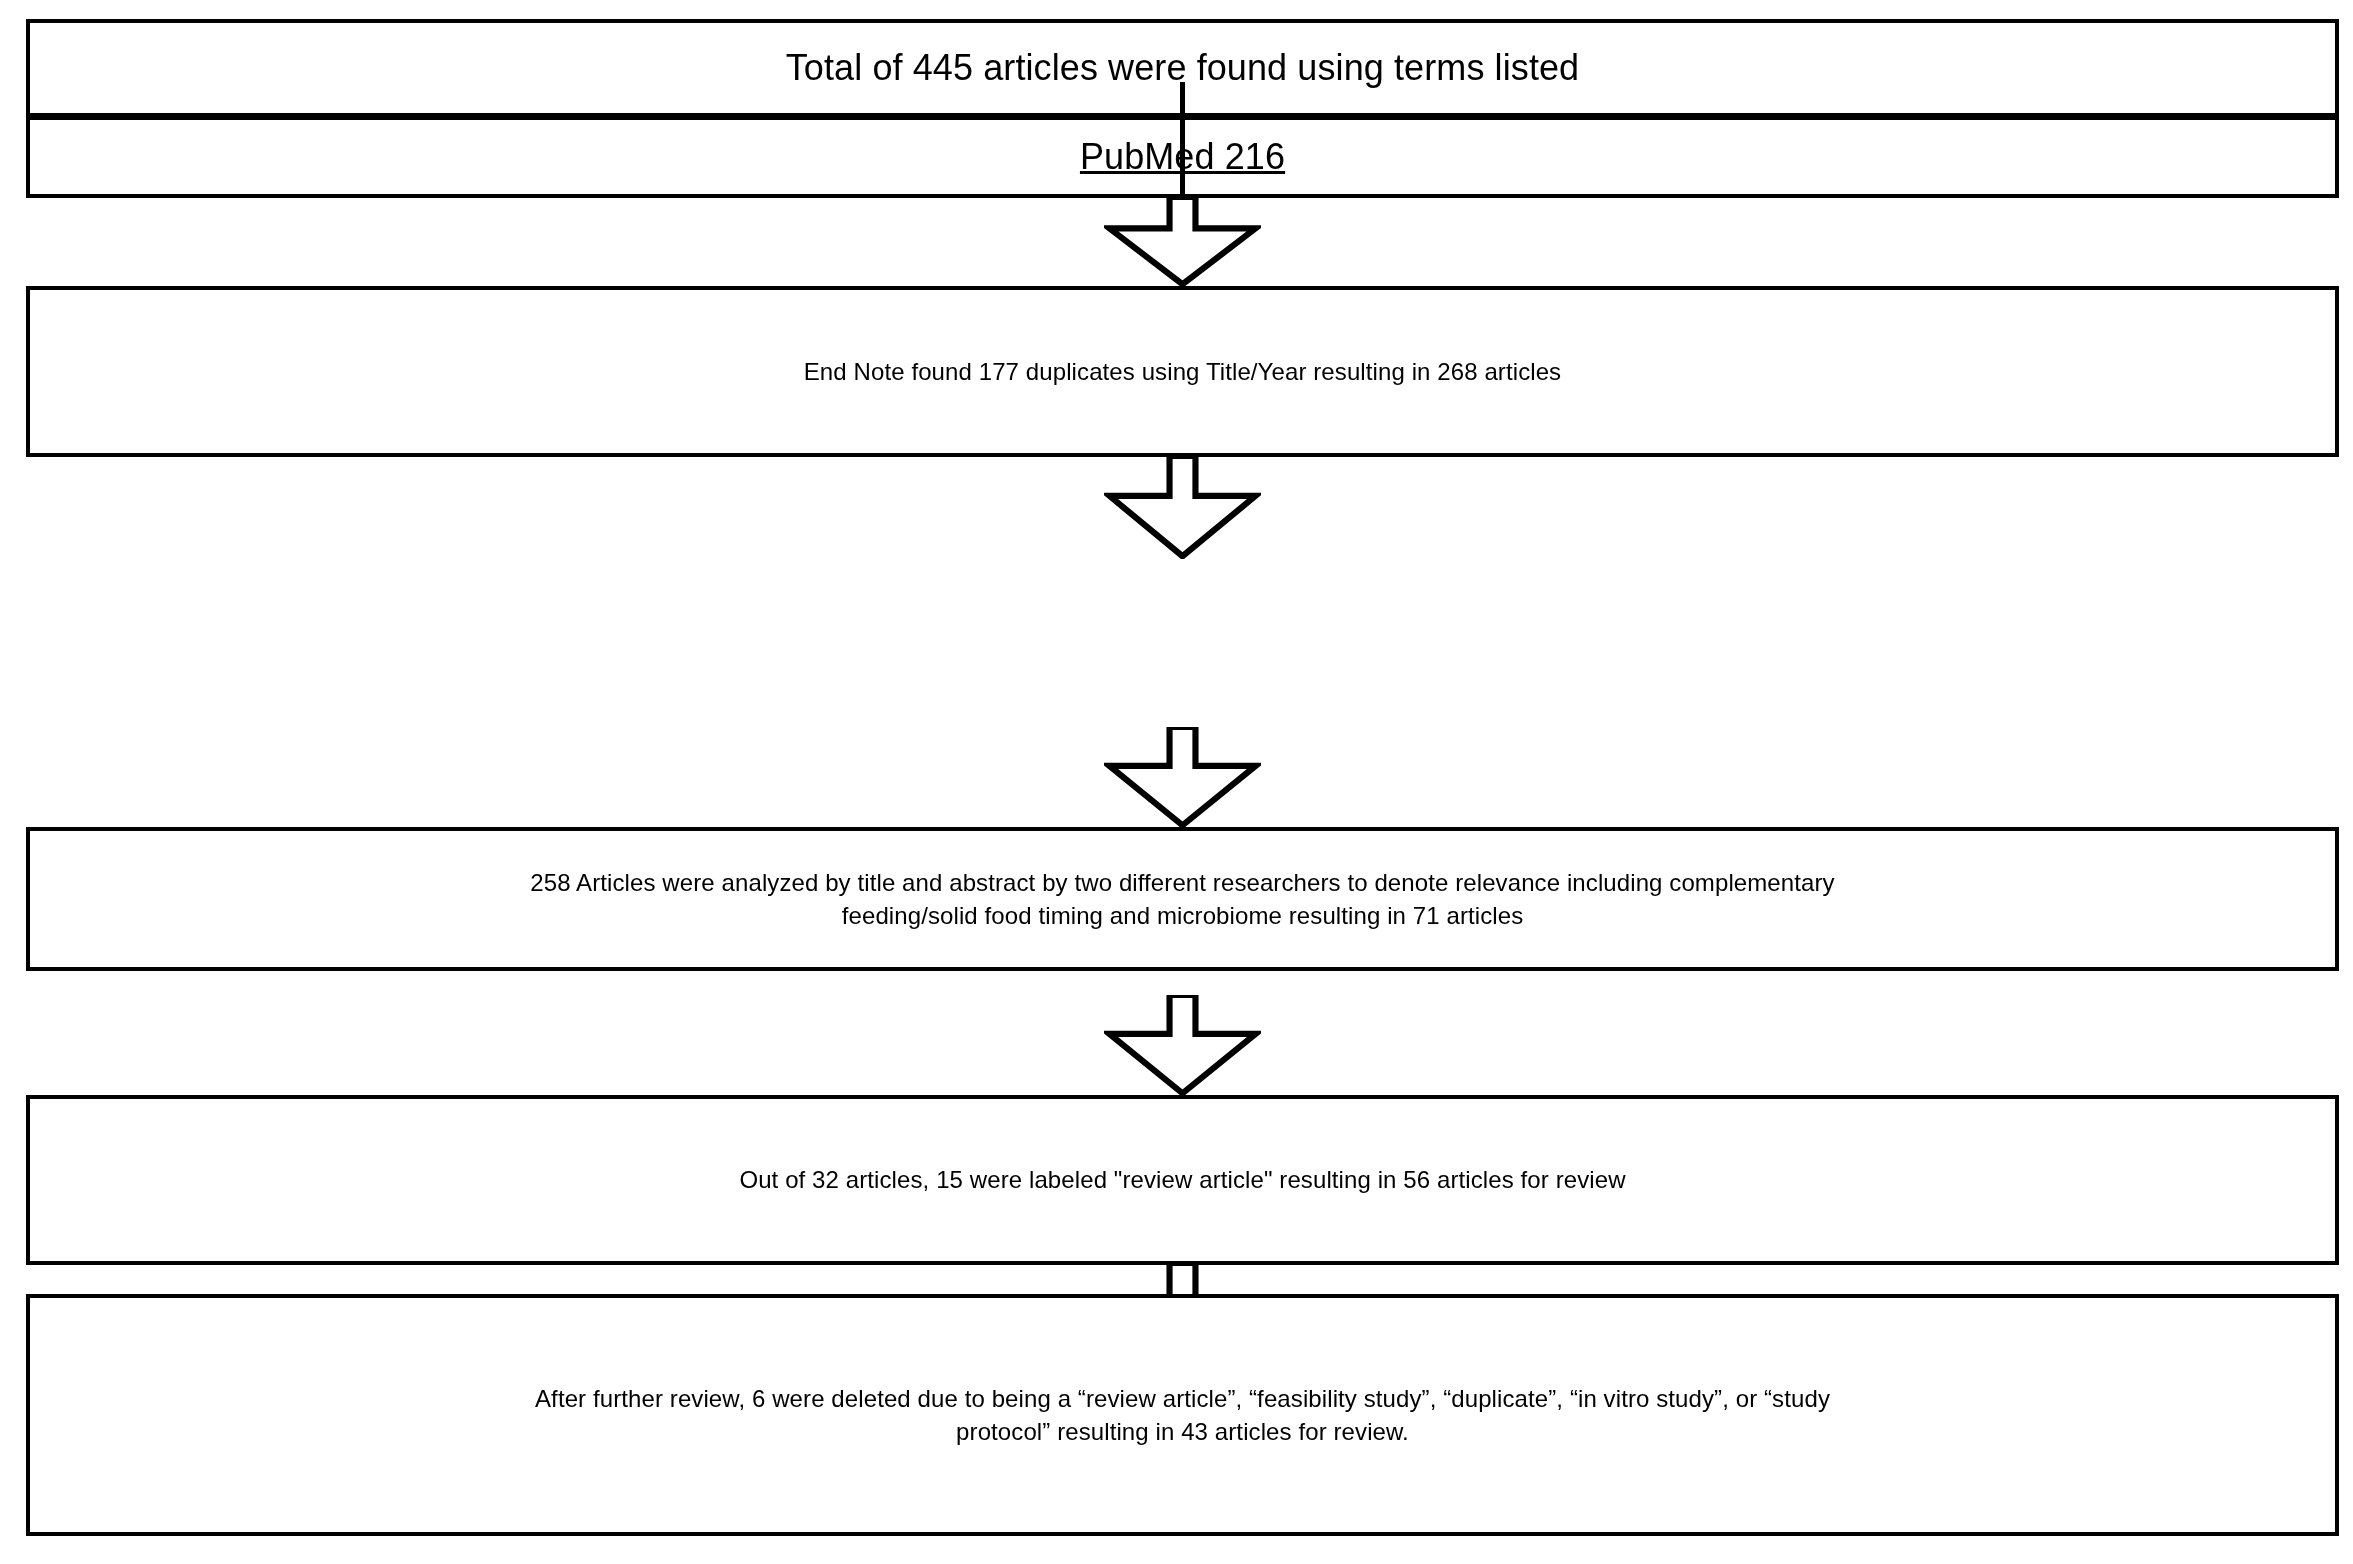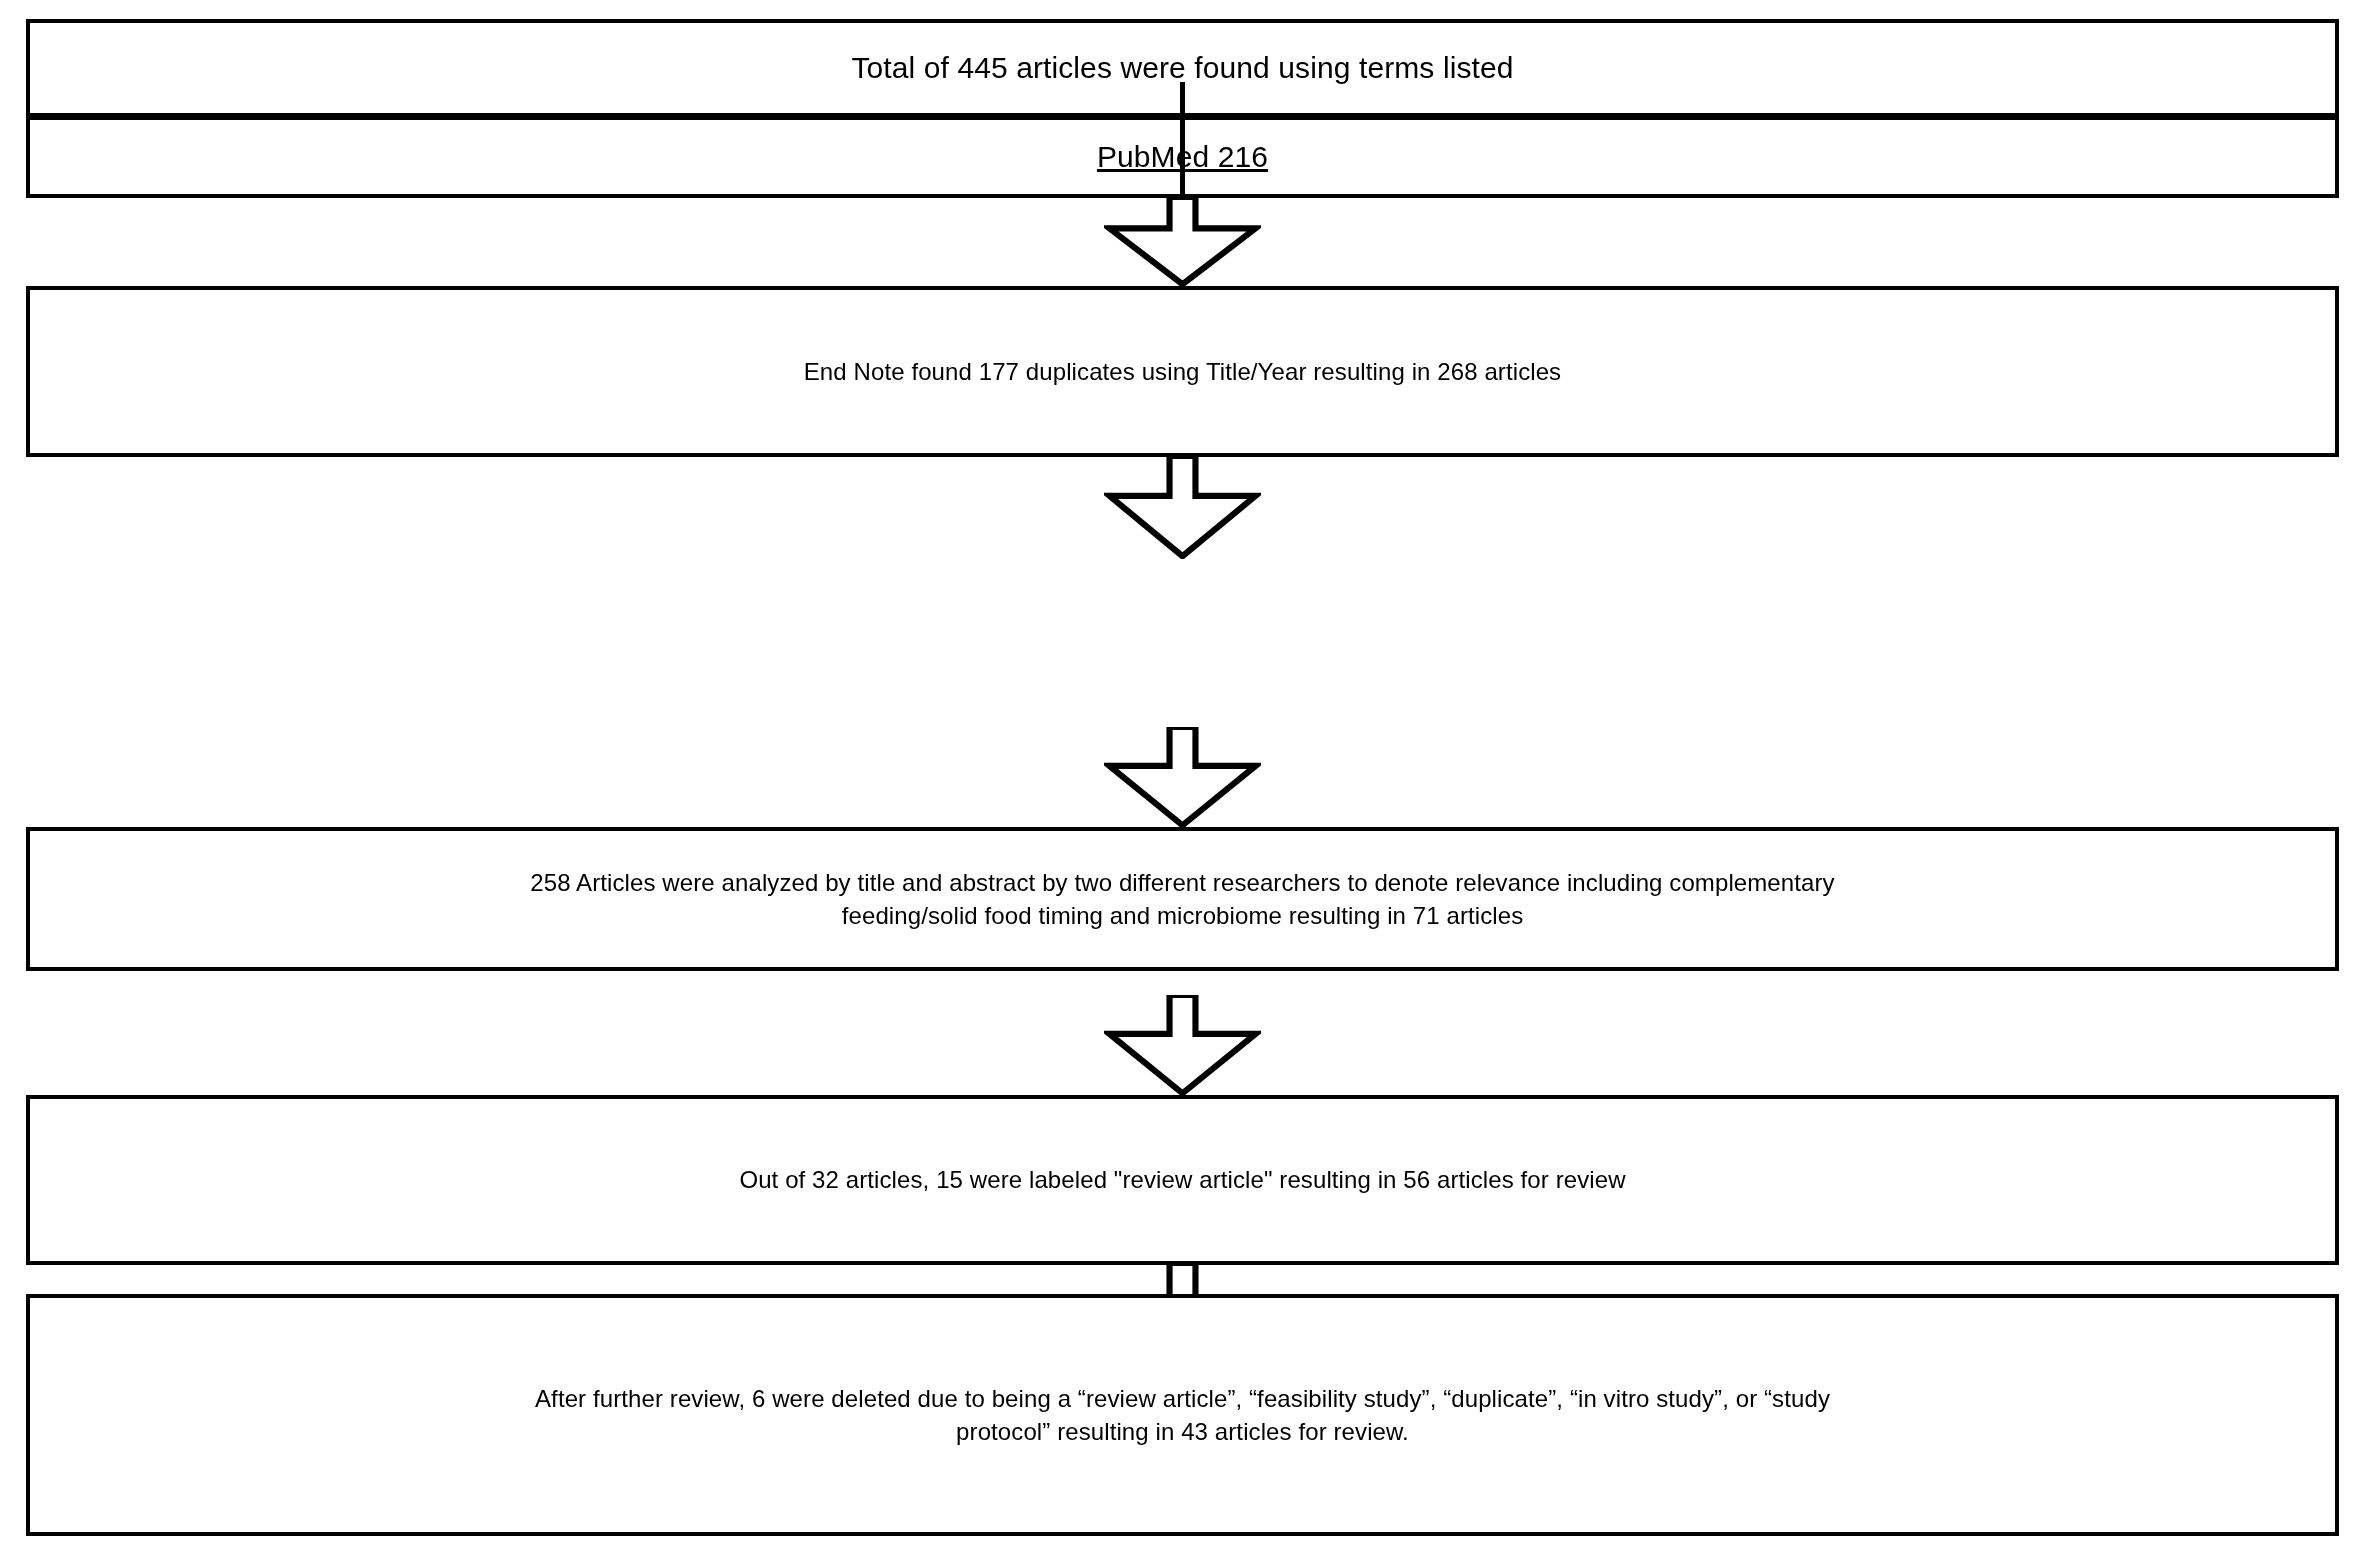--- a/index.html
+++ b/index.html
@@ -37,21 +37,21 @@
   .node-text {
     text-align: center;
     font-size: 24px;
     line-height: 1.38;
     font-weight: 400;
     letter-spacing: 0.1px;
     padding: 0 18px;
     white-space: pre-line;
   }
   .node-text.big {
-    font-size: 30px;
+    font-size: 36px;
   }
 
   
   .node.split {
     padding: 0;
     display: flex;
     align-items: stretch;
     justify-content: flex-start;
     text-decoration: underline;
   }

